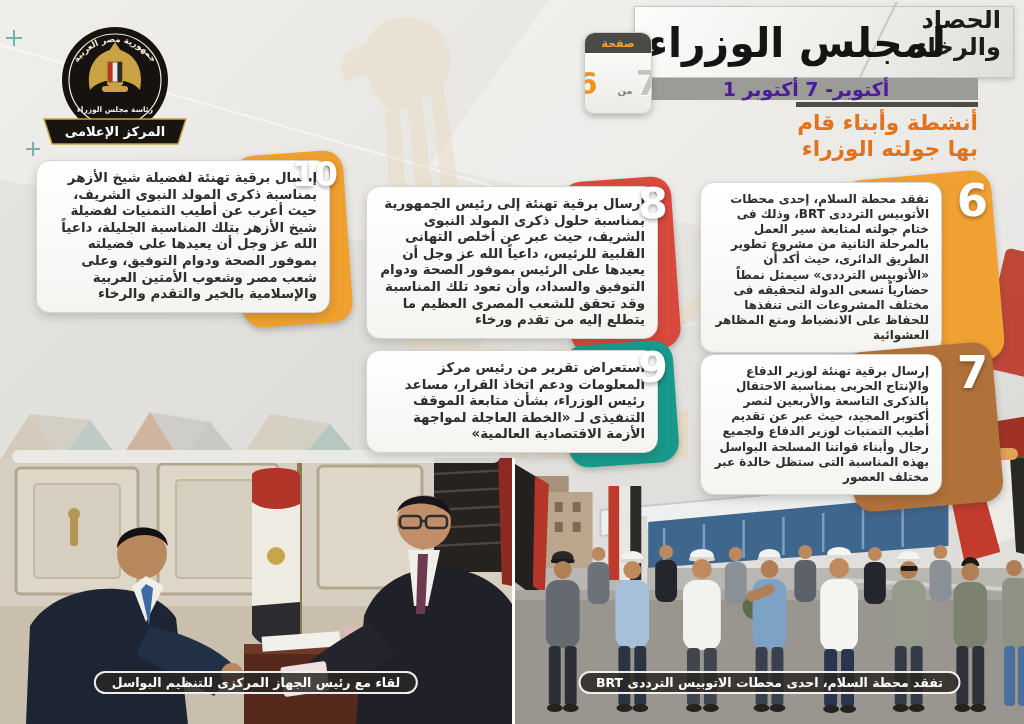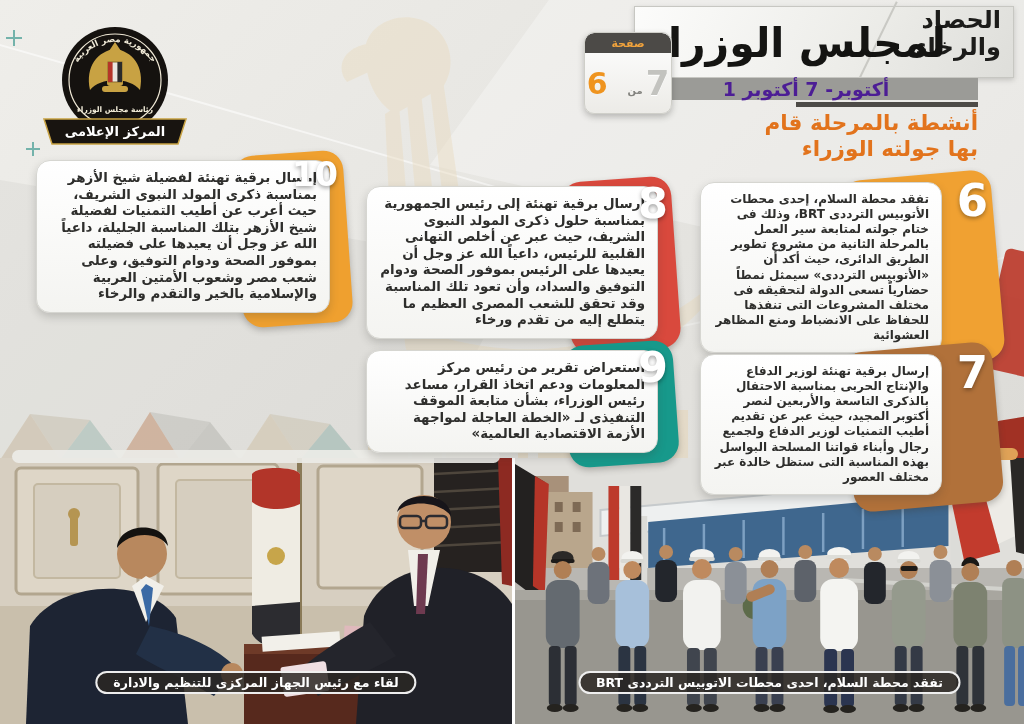--- a/index.html
+++ b/index.html
@@ -21,21 +21,21 @@
   .hsmall{position:absolute;right:12px;top:0;text-align:right;font-weight:bold;
           font-size:24px;line-height:1.12;color:#1c1c1a;}
   .hmain{position:absolute;left:12px;top:4px;font-weight:bold;font-size:41px;
          line-height:64px;color:#141412;text-align:center;}
   .hdiag{position:absolute;left:240px;top:-10px;width:2px;height:95px;background:#c9c9c4;
          transform:rotate(26deg);}
   .datebar{position:absolute;left:634px;top:78px;width:344px;height:22px;z-index:2;
            background:#9b9b97;color:#4c1d95;font-weight:bold;font-size:19px;
            display:flex;align-items:center;justify-content:center;}
   
-  .badge{position:absolute;left:584px;top:32px;width:88px;height:82px;z-index:3;
+  .badge{position:absolute;left:584px;top:32px;width:68px;height:82px;z-index:3;
          background:linear-gradient(#ffffff,#ecebe7);border:1px solid #cfcfc9;
          border-radius:10px;box-shadow:0 3px 6px rgba(60,60,55,.3);overflow:hidden;}
   .badge .top{height:20px;background:#4c4a47;color:#f0a23c;font-size:11px;font-weight:bold;
          display:flex;align-items:center;justify-content:center;border-radius:9px 9px 0 0;}
   .badge .nums{height:60px;display:flex;align-items:center;justify-content:center;direction:ltr;}
   .badge .cur{color:#ef941f;font-size:30px;font-weight:bold;}
   .badge .of{color:#82827e;font-size:10px;font-weight:bold;margin:14px 3px 0 20px;}
   .badge .tot{color:#c3c3bf;font-size:34px;font-weight:bold;text-shadow:0 1px 0 #fff;}
   
   .secbar{position:absolute;left:796px;top:102px;width:182px;height:5px;background:#4d4b47;z-index:2;}
@@ -174,21 +174,21 @@
     <div class="top">صفحة</div>
     <div class="nums">
       <span class="cur">6</span>
       <span class="of">من</span>
       <span class="tot">7</span>
     </div>
   </div>
 
   <div class="secbar"></div>
   <div class="sectitle">
-    <div>أنشطة بالمرحلة قام</div>
+    <div>أنشطة وأبناء قام</div>
     <div>بها جولته الوزراء</div>
   </div>
 
   <div class="card col-r" style="left:700px;top:182px">
     <div class="tab" style="background: rgb(240, 161, 50);"></div>
     <div class="num">6</div>
     <div class="box">تفقد محطة السلام، إحدى محطات الأتوبيس الترددى BRT، وذلك فى ختام جولته لمتابعة سير العمل بالمرحلة الثانية من مشروع تطوير الطريق الدائرى، حيث أكد أن «الأتوبيس الترددى» سيمثل نمطاً حضارياً تسعى الدولة لتحقيقه فى مختلف المشروعات التى تنفذها للحفاظ على الانضباط ومنع المظاهر العشوائية</div>
   </div>
   <div class="card col-r" style="left:700px;top:354px">
     <div class="tab" style="background: rgb(177, 113, 58);"></div>
@@ -269,21 +269,21 @@
           <rect x="426" y="58" width="21" height="12" rx="4"></rect>
           <line x1="421" y1="63" x2="426" y2="63"></line>
         </g>
         <path d="M408 92 L440 92 L428 148 L414 148 Z" fill="#f1efe9"></path>
         <path d="M418 96 L428 96 L425 156 L416 156 Z" fill="#6e3a50"></path>
         <path d="M370 164 C336 184 312 200 300 212 L318 238 C346 224 382 206 396 198 Z" fill="#24252c"></path>
         <circle cx="308" cy="220" r="11" fill="#c08f67"></circle>
         <rect x="282" y="206" width="46" height="30" rx="3" fill="#efdfe3" transform="rotate(-8 305 221)"></rect>
       </g>
     </svg>
-    <div class="caption">لقاء مع رئيس الجهاز المركزى للتنظيم والادارة</div>
+    <div class="caption">لقاء مع رئيس الجهاز المركزى للتنظيم البواسل</div>
   </div>
 
   <div class="photo" style="left:512px;border-left:3px solid #fff">
     <svg class="scene" viewBox="0 0 512 266" preserveAspectRatio="none">
       <rect width="512" height="266" fill="#b9b7b2"></rect>
       <rect width="512" height="110" fill="#e0dfdb"></rect>
       <g>
         <rect x="0" y="18" width="54" height="92" fill="#a8917a"></rect>
         <rect x="26" y="34" width="52" height="76" fill="#b9a68c"></rect>
         <g fill="#7e6a55">

